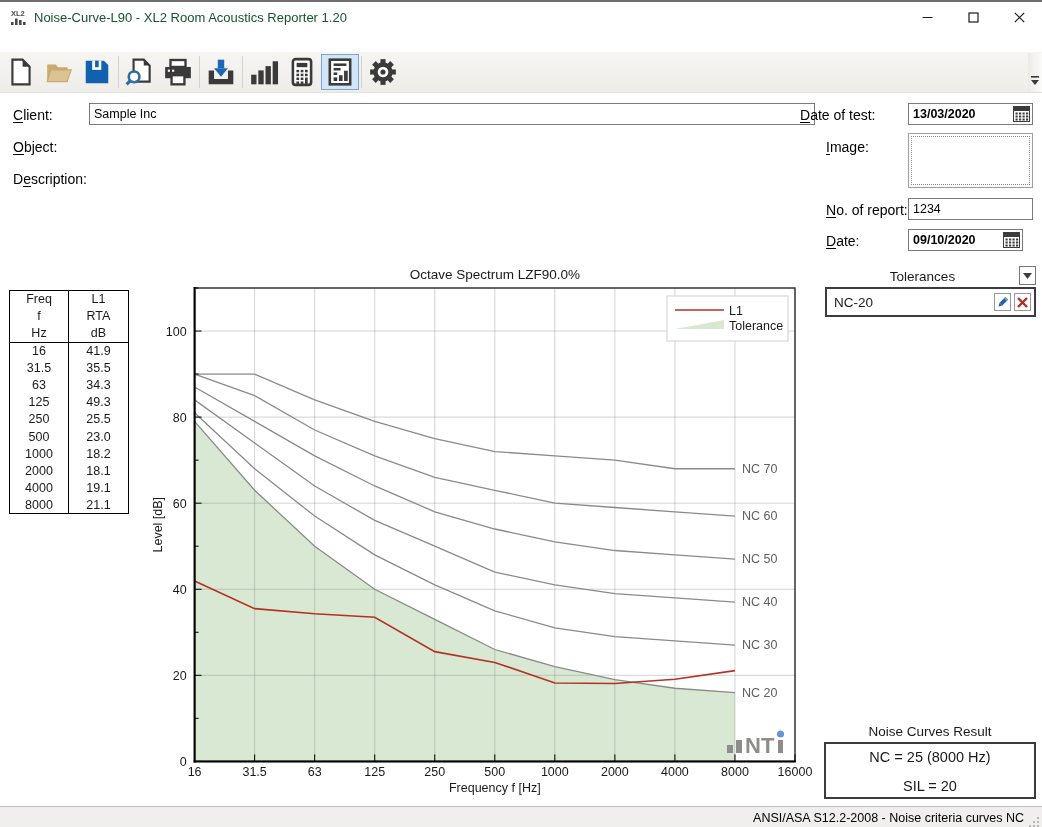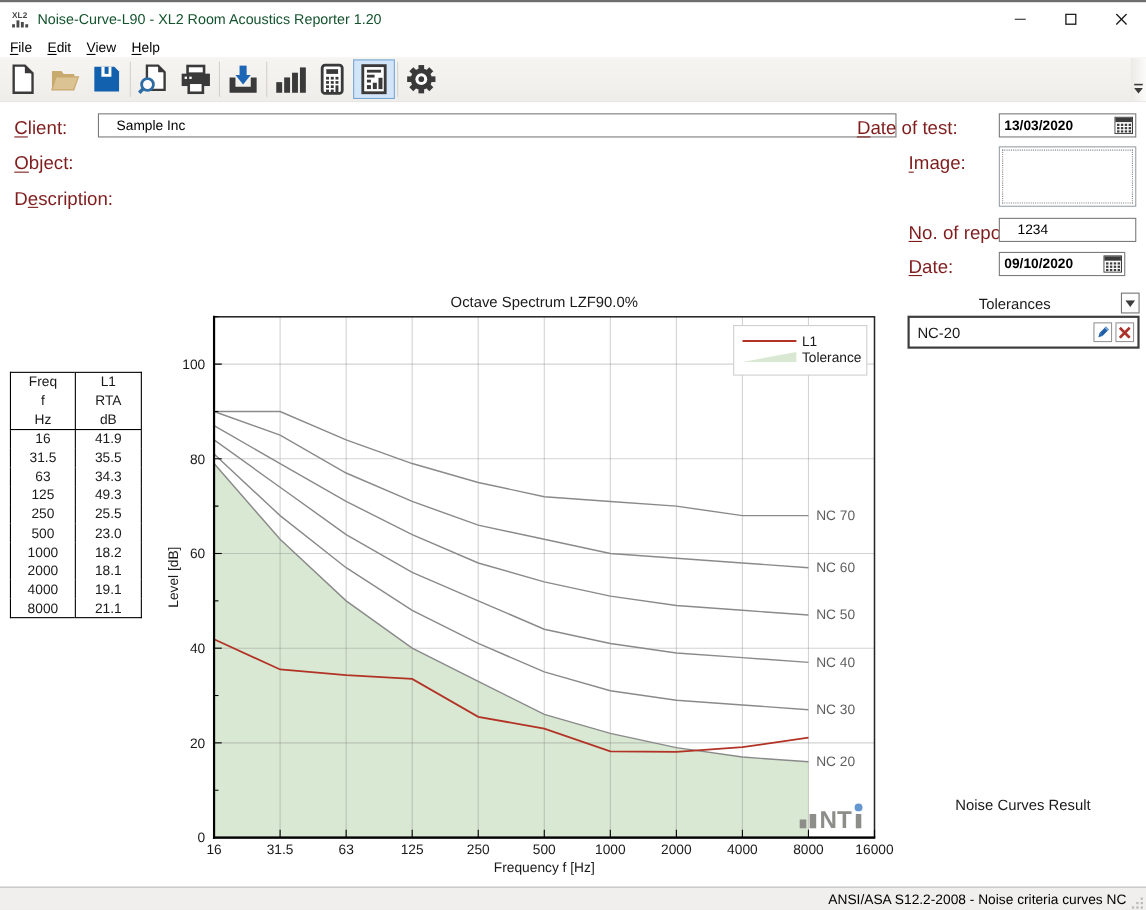--- a/index.html
+++ b/index.html
@@ -26,24 +26,24 @@
   .tb-btn { width:38px; height:36px; display:flex; align-items:center; justify-content:center;
     background:transparent; border:1px solid transparent; border-radius:0; }
   .tb-btn.selected { background:#d3e5f8; border:1px solid #79a7d4; }
   .tb-sep { width:5px; height:32px; position:relative; }
   .tb-sep::after { content:""; position:absolute; left:2px; top:0; width:1px; height:100%; background:#d4d2ce; }
   .tb-overflow { position:absolute; right:0; top:1px; width:14px; height:39px; border:none; padding:0 0 6px 0;
     display:flex; flex-direction:column; align-items:center; justify-content:flex-end;
     background:linear-gradient(90deg,#eceae6,#fbfbfa); }
   
   .main { position:absolute; left:0; top:91px; width:100%; height:713px; background:#fff; }
-  .flabel { position:absolute; font-size:17px; color:#7f1d1d; white-space:nowrap; }
+  .flabel { position:absolute; font-size:14px; color:#000000; white-space:nowrap; }
   .flabel u { text-underline-offset:2px; }
   .tinput { position:absolute; border:1px solid #7a7a7a; background:#fff; font-family:"Liberation Sans",sans-serif;
-    font-size:12.5px; color:#000; padding:0 3px 0 16px; height:22px; outline:none; }
+    font-size:12.5px; color:#000; padding:0 3px 0 4px; height:22px; outline:none; }
   .date-wrap { position:absolute; height:22px; border:1px solid #7a7a7a; background:#fff; }
   .date-wrap input { position:absolute; left:0; top:0; width:100%; height:100%; border:none; background:transparent;
     font-family:"Liberation Sans",sans-serif; font-size:12.5px; padding:0 22px 0 4px; outline:none;font-weight:bold; }
   .cal-btn { position:absolute; right:2px; top:2px; width:17px; height:16px; border:none; background:transparent; padding:0; }
   .img-drop { position:absolute; border:1px solid #9aa0a6; background:#fff; }
   .img-drop::after { content:""; position:absolute; left:2px; top:2px; right:2px; bottom:2px; border:1px dotted #8a8a8a; }
   
   .tol-title { position:absolute; left:826px; top:176px; width:193px; text-align:center; font-size:13.5px; }
   .tol-dd { position:absolute; left:1019px; top:173px; width:17px; height:19px; background:#fdfdfd; border:1px solid #767676;
     display:flex; align-items:center; justify-content:center; padding:0; }
@@ -51,21 +51,21 @@
   .tol-text { position:absolute; left:7px; top:6px; font-size:13.5px; }
   .tol-edit { position:absolute; left:167px; top:4px; width:17px; height:18px; background:#fff; border:1px solid #979797; padding:0;
     display:flex; align-items:center; justify-content:center; }
   .tol-del { position:absolute; left:187px; top:4px; width:17px; height:18px; background:#fff; border:1px solid #979797; padding:0;
     display:flex; align-items:center; justify-content:center; }
   
   .freq-table { position:absolute; left:9px; top:197px; width:120px; height:223px; border-collapse:collapse; table-layout:fixed; }
   .freq-table th, .freq-table td { font-weight:normal; font-size:12.5px; text-align:center; padding:0; }
   .freq-table th { height:52px; vertical-align:middle; line-height:17px; }
   .freq-table td { height:17.1px; }
-  .freq-table.outer { border:1.5px solid #000;margin-top:48px; }
+  .freq-table.outer { border:1.5px solid #000; }
   .freq-table col.c1 { width:59px; }
   
   .chart-wrap { position:absolute; left:150px; top:171px; width:668px; height:540px; }
   
   .result-title { position:absolute; left:824px; top:631px; width:212px; text-align:center; font-size:13.5px; }
   .result-box { position:absolute; left:824px; top:649px; width:212px; height:57px; border:2px solid #3c3c3c; background:#fff; text-align:center; }
   .result-line1 { position:absolute; left:0; top:5px; width:100%; font-size:14.5px; }
   .result-line2 { position:absolute; left:0; top:34px; width:100%; font-size:14.5px; }
   
   .statusbar { position:absolute; left:0; top:804px; width:100%; height:23px; background:#f0efed; border-top:1px solid #bdbdbd; }
@@ -101,26 +101,20 @@
       </button>
       <button class="win-btn">
         <svg width="11" height="11" viewBox="0 0 11 11">
             <line x1="0.8" y1="0.8" x2="10.2" y2="10.2" stroke="#1a1a1a" stroke-width="1.2"></line>
             <line x1="10.2" y1="0.8" x2="0.8" y2="10.2" stroke="#1a1a1a" stroke-width="1.2"></line>
           </svg>
       </button>
     </span>
   </div>
 
-  <div class="menubar" id="menubar">
-      <div class="menu-item"><u>F</u>ile</div>
-      <div class="menu-item"><u>E</u>dit</div>
-      <div class="menu-item"><u>V</u>iew</div>
-      <div class="menu-item"><u>H</u>elp</div>
-    </div>
 
   <div class="toolbar" id="toolbar">
       <button class="tb-btn">
         <svg width="30" height="30" viewBox="0 0 28 28">
           <path d="M6 2.5 h9.5 L22 9 v16.5 H6 z" fill="#fff" stroke="#3a3a3a" stroke-width="2"></path>
      <path d="M15.5 2.5 L22 9 h-6.5 z" fill="#3a3a3a"></path>
         </svg>
       </button>
       <button class="tb-btn">
         <svg width="30" height="30" viewBox="0 0 28 28">
@@ -234,21 +228,21 @@
 
   <div class="main">
 
     <label class="flabel" style="left:13px; top:14px;"><u>C</u>lient:</label>
     <input class="tinput" style="left: 89px; top: 10px; width: 726px;" value="Sample Inc">
 
     <label class="flabel" style="left:13px; top:46px;"><u>O</u>bject:</label>
 
     <label class="flabel" style="left:13px; top:78px;">D<u>e</u>scription:</label>
 
-    <label class="flabel" style="left:779px; top:14px;"><u>D</u>ate of test:</label>
+    <label class="flabel" style="left:800px; top:14px;"><u>D</u>ate of test:</label>
     <span class="date-wrap" style="left:908px; top:10px; width:125px;">
       <input value="13/03/2020" style="">
       <button class="cal-btn">
         <svg width="17" height="16" viewBox="0 0 17 16">
           <rect x="0.5" y="0.5" width="16" height="15" fill="#fff" stroke="#3c3c3c" stroke-width="1"></rect>
           <rect x="1" y="1" width="15" height="4" fill="#3c3c3c"></rect>
           <g fill="#3c3c3c">
             <rect x="2.5" y="6.5" width="2.2" height="2"></rect>
               <rect x="6" y="6.5" width="2.2" height="2"></rect>
               <rect x="9.5" y="6.5" width="2.2" height="2"></rect>
@@ -469,20 +463,24 @@
             <rect x="577" y="481" width="6" height="8" fill="#8d8d8a"></rect>
             <rect x="586" y="476" width="6" height="13" fill="#8d8d8a"></rect>
             <text x="595" y="489" font-size="22" font-weight="bold" fill="#8d8d8a" font-family="Liberation Sans, sans-serif">NT</text>
             <rect x="628" y="476" width="5" height="13" fill="#8d8d8a"></rect>
             <circle cx="630.5" cy="470" r="3.6" fill="#6497cf"></circle>
           </g>
         </svg>
     </div>
 
     <div class="result-title">Noise Curves Result</div>
+    <div class="result-box">
+      <div class="result-line1">NC = 25 (8000 Hz)</div>
+      <div class="result-line2">SIL = 20</div>
+    </div>
   </div>
 
   <div class="statusbar">
     <span class="status-text">ANSI/ASA S12.2-2008 - Noise criteria curves NC</span>
     <span class="grip">
       <svg width="13" height="13" viewBox="0 0 13 13">
         <g fill="#b9b7b4">
           <rect x="9" y="1" width="2" height="2"></rect>
             <rect x="9" y="5" width="2" height="2"></rect>
             <rect x="9" y="9" width="2" height="2"></rect>

